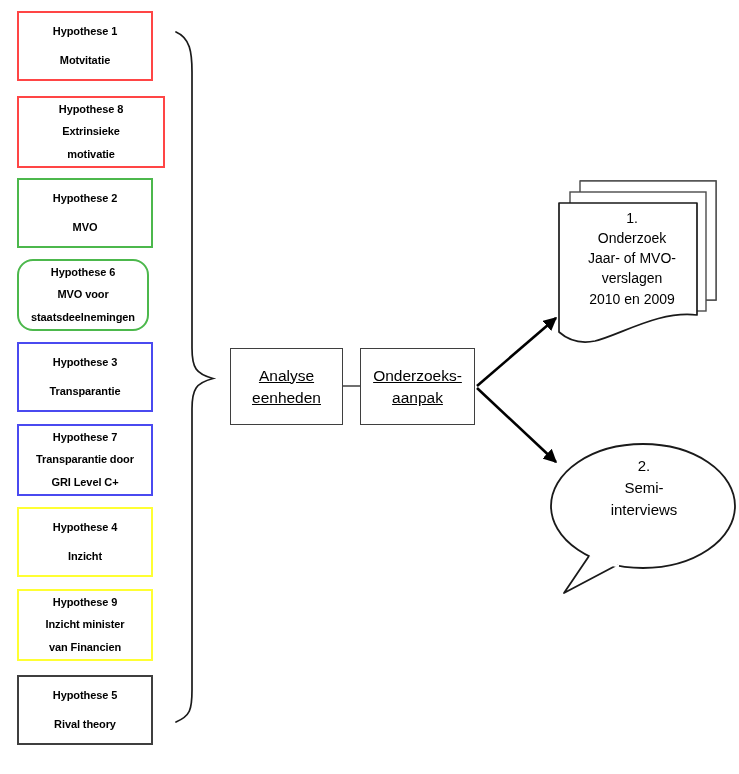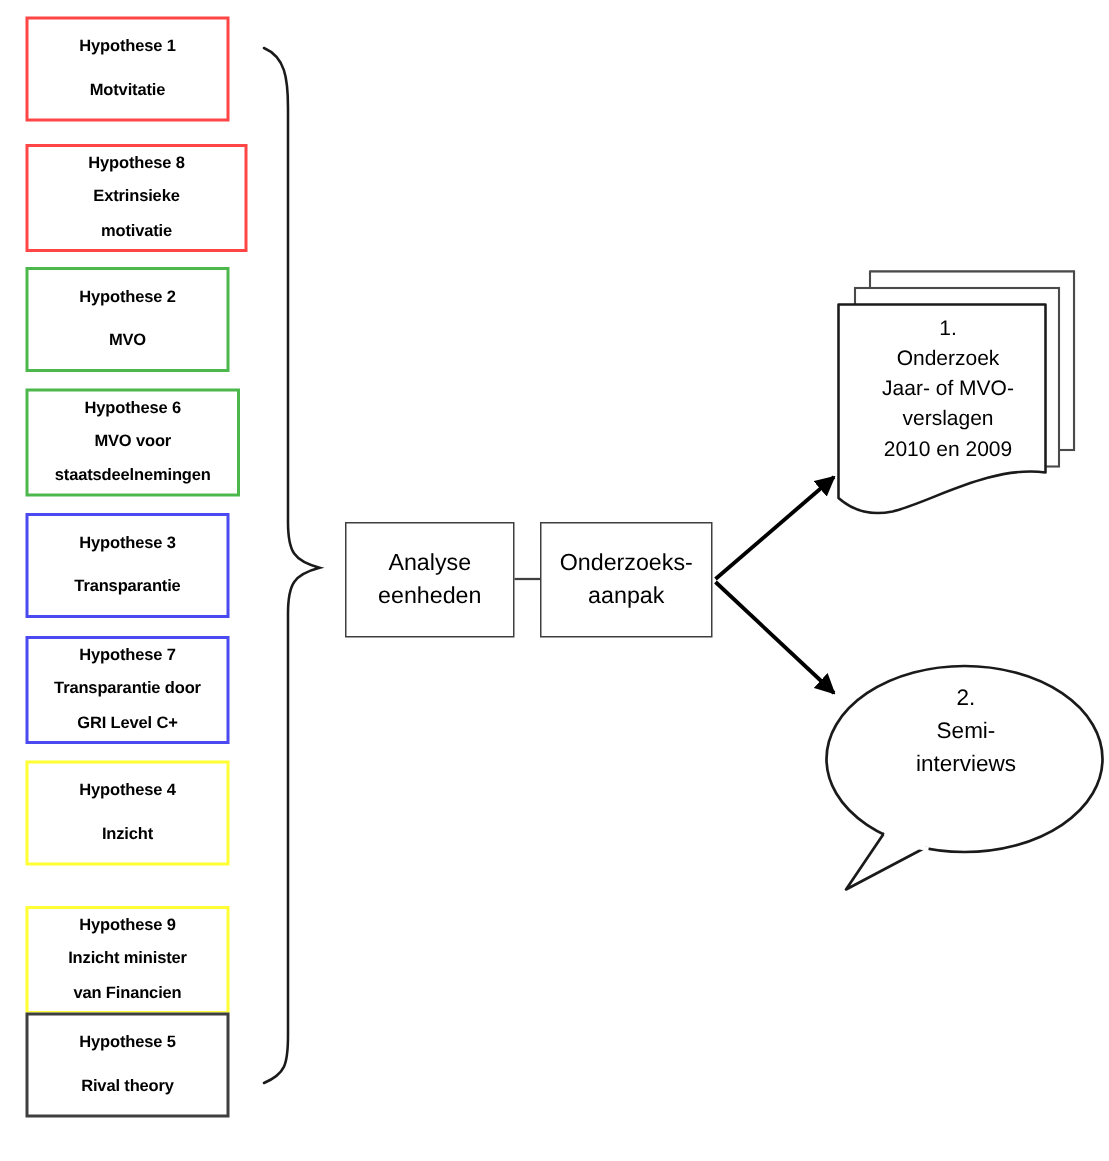--- a/index.html
+++ b/index.html
@@ -52,20 +52,21 @@
     display: flex;
     flex-direction: column;
     align-items: center;
     justify-content: center;
     text-align: center;
   }
   .proc-box .line {
     font-size: 15.5px;
     line-height: 1.42;
     white-space: nowrap;
+    text-decoration: underline;
   }
 
   
   .doc-text {
     position: absolute;
     left: 556px;
     top: 208px;
     width: 152px;
     text-align: center;
     font-size: 14px;
@@ -109,21 +110,21 @@
     <div class="line">Hypothese 8</div>
     <div class="line">Extrinsieke</div>
     <div class="line">motivatie</div>
   </div>
 
   <div class="hypo-box two-line" style="left: 17px; top: 178px; width: 136px; height: 70px; border-color: rgb(76, 184, 76);">
     <div class="line">Hypothese 2</div>
     <div class="line">MVO</div>
   </div>
 
-  <div class="hypo-box three-line" style="left: 17px; top: 259px; width: 143px; height: 72px; border-color: rgb(76, 184, 76);">
+  <div class="hypo-box three-line" style="left: 17px; top: 259px; width: 132px; height: 72px; border-color: rgb(76, 184, 76); border-radius: 16px;">
     <div class="line">Hypothese 6</div>
     <div class="line">MVO voor</div>
     <div class="line">staatsdeelnemingen</div>
   </div>
 
   <div class="hypo-box two-line" style="left: 17px; top: 342px; width: 136px; height: 70px; border-color: rgb(74, 74, 240);">
     <div class="line">Hypothese 3</div>
     <div class="line">Transparantie</div>
   </div>
 
@@ -131,21 +132,21 @@
     <div class="line">Hypothese 7</div>
     <div class="line">Transparantie door</div>
     <div class="line">GRI Level C+</div>
   </div>
 
   <div class="hypo-box two-line" style="left: 17px; top: 507px; width: 136px; height: 70px; border-color: rgb(255, 255, 51);">
     <div class="line">Hypothese 4</div>
     <div class="line">Inzicht</div>
   </div>
 
-  <div class="hypo-box three-line" style="left: 17px; top: 589px; width: 136px; height: 72px; border-color: rgb(255, 255, 51); margin-top: 15px;">
+  <div class="hypo-box three-line" style="left: 17px; top: 589px; width: 136px; height: 72px; border-color: rgb(255, 255, 51);">
     <div class="line">Hypothese 9</div>
     <div class="line">Inzicht minister</div>
     <div class="line">van Financien</div>
   </div>
 
   <div class="hypo-box two-line" style="left: 17px; top: 675px; width: 136px; height: 70px; border-color: rgb(63, 63, 63);">
     <div class="line">Hypothese 5</div>
     <div class="line">Rival theory</div>
   </div>
 

